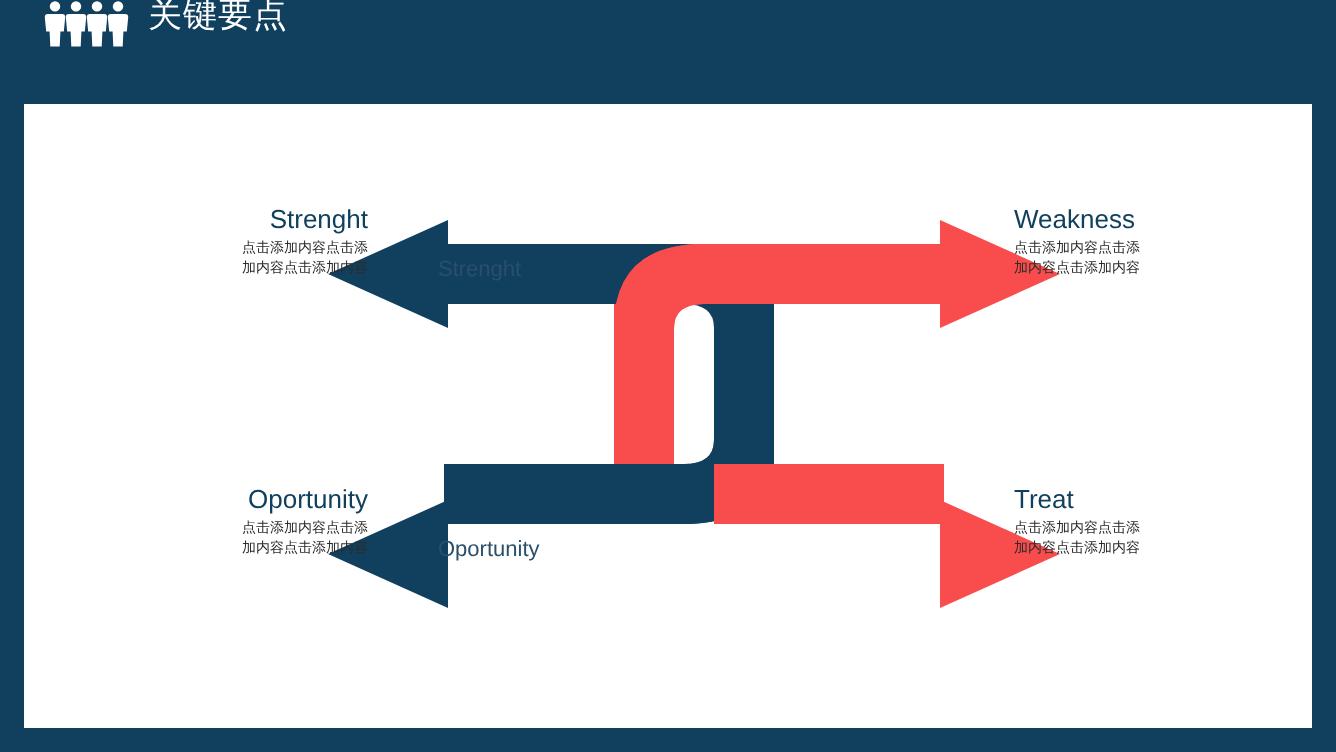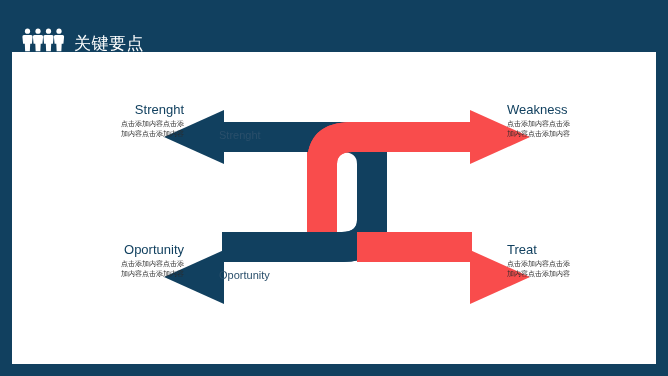--- a/index.html
+++ b/index.html
@@ -24,21 +24,21 @@
   }
 
   
   .header {
     position: absolute;
     left: 0;
     top: 0;
     width: 668px;
     height: 52px;
     display: flex;
-    align-items: flex-end;
+    align-items: flex-start;
     box-sizing: border-box;
     padding-left: 22px;
   }
   .people-icon {
     display: block;
     width: 46px;
     height: 24px;
     margin-right: 6px;
     flex: 0 0 auto;
   }

